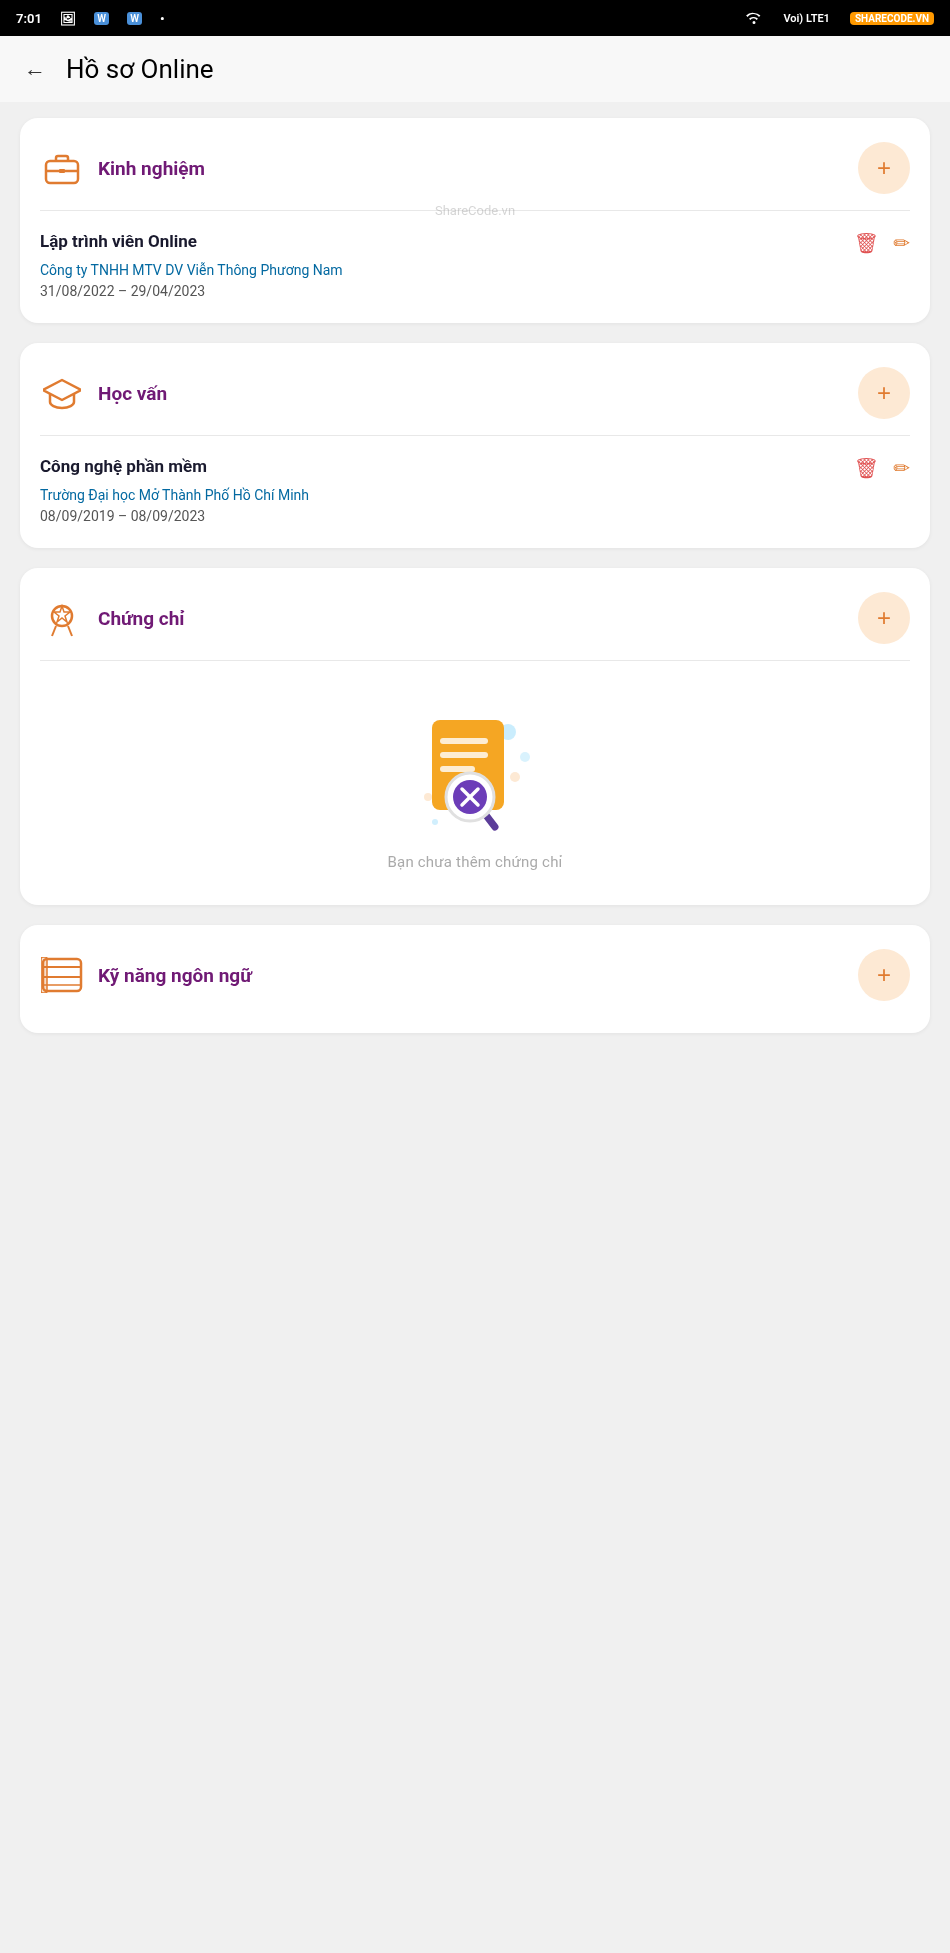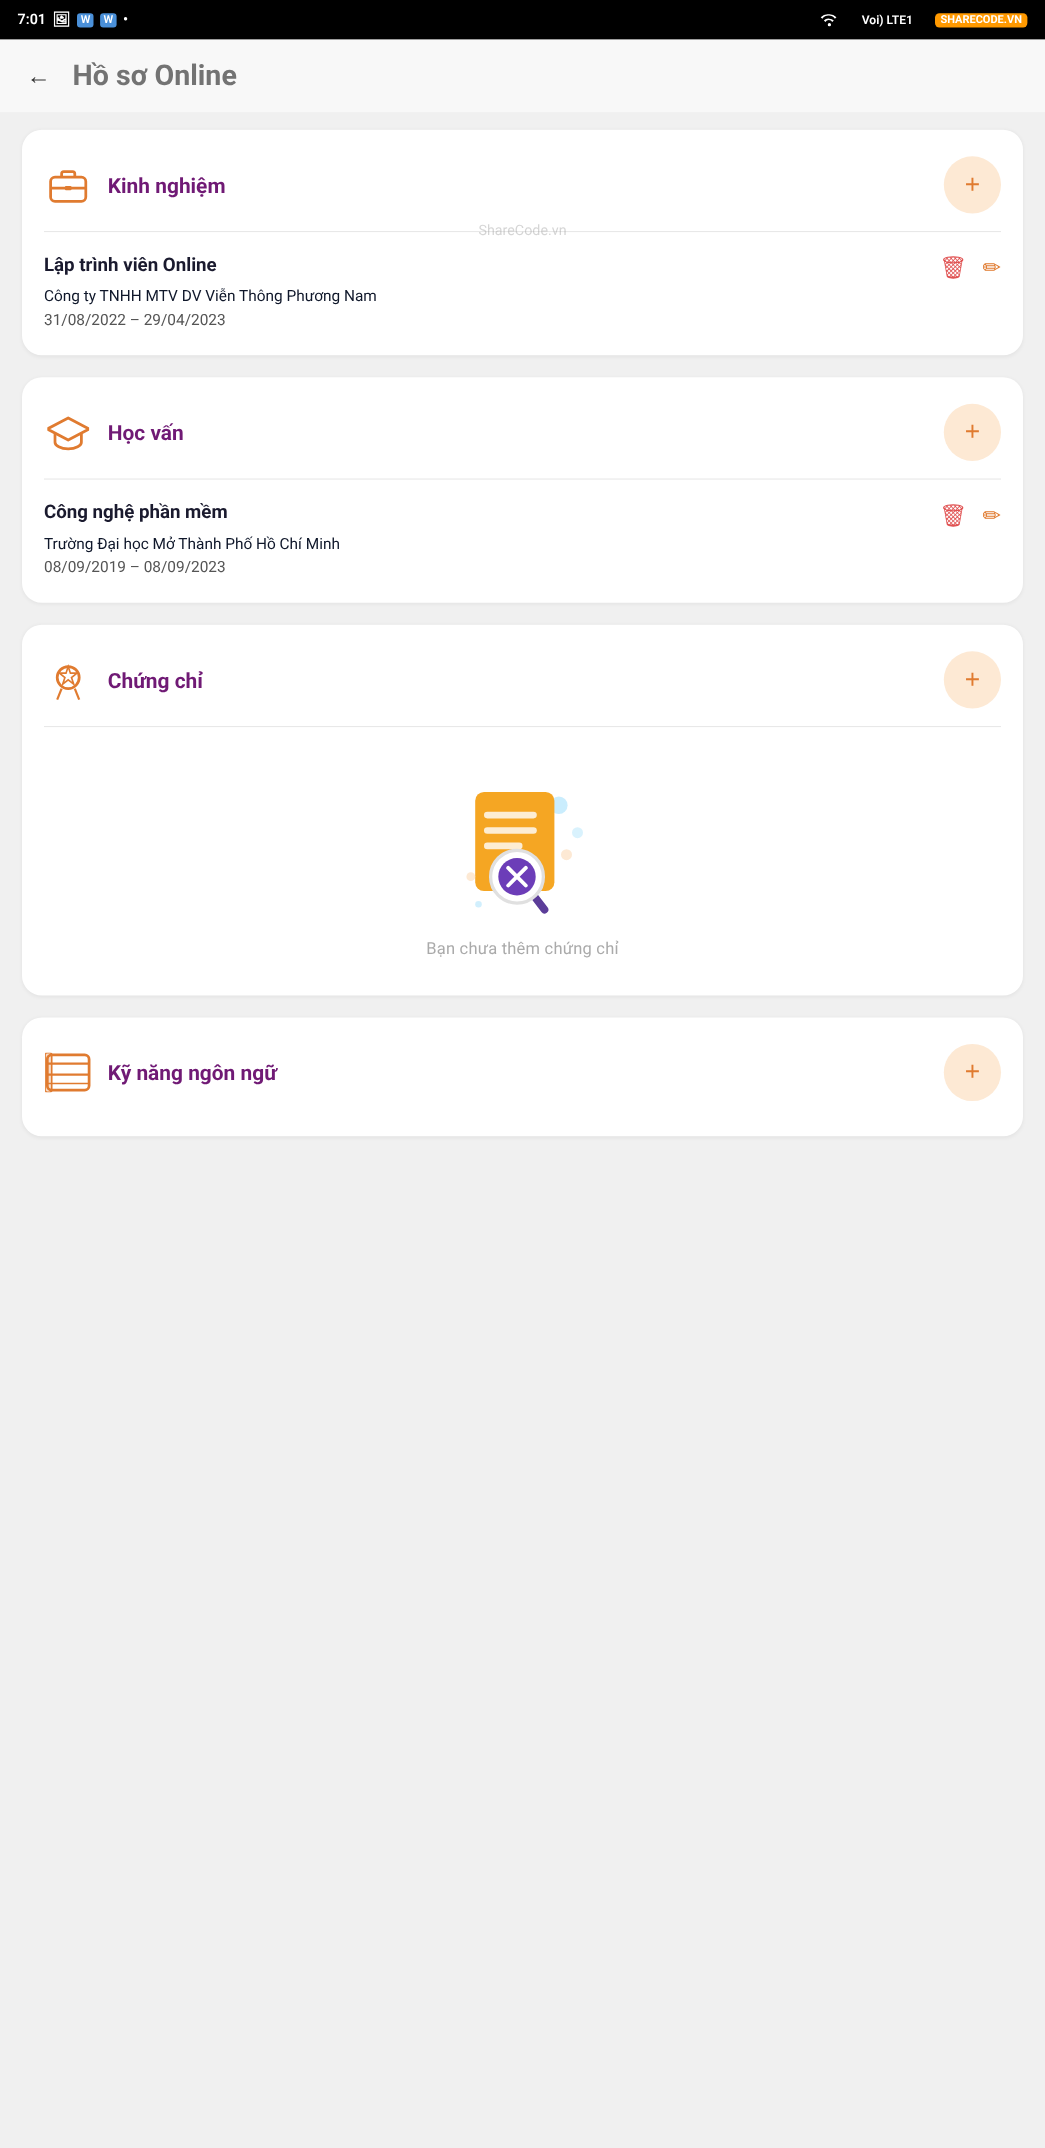--- a/index.html
+++ b/index.html
@@ -18,41 +18,41 @@
       background: #000;
       color: #fff;
       display: flex;
       align-items: center;
       justify-content: space-between;
       padding: 4px 16px;
       height: 36px;
       font-size: 13px;
       font-weight: 600;
     }
-    .status-bar-left { display: flex; align-items: center; gap: 6px; }
+    .status-bar-left { display: flex; align-items: center; gap: 18px; }
     .status-bar-right { display: flex; align-items: center; gap: 20px; font-size: 12px; }
 
     
     .header {
       background: #f8f8f8;
       display: flex;
       align-items: center;
       padding: 18px 24px;
       gap: 20px;
     }
     .back-arrow {
       font-size: 22px;
       color: #333;
       cursor: pointer;
       font-weight: 400;
     }
     .header-title {
       font-size: 26px;
-      font-weight: 700;
-      color: #737373;
+      font-weight: 400;
+      color: #000000;
     }
 
     
     .page-content {
       background: #f0f0f0;
       padding: 16px 20px;
       display: flex;
       flex-direction: column;
       gap: 20px;
     }
@@ -127,21 +127,21 @@
       flex-shrink: 0;
     }
     .action-icon {
       font-size: 20px;
       cursor: pointer;
     }
     .action-icon.delete { color: #e05252; }
     .action-icon.edit { color: #e07b30; }
     .entry-subtitle {
       font-size: 14px;
-      color: #0f172a;
+      color: #0369a1;
       margin-top: 5px;
       line-height: 1.5;
     }
     .entry-date {
       font-size: 14px;
       color: #555;
       margin-top: 2px;
     }
 
     

